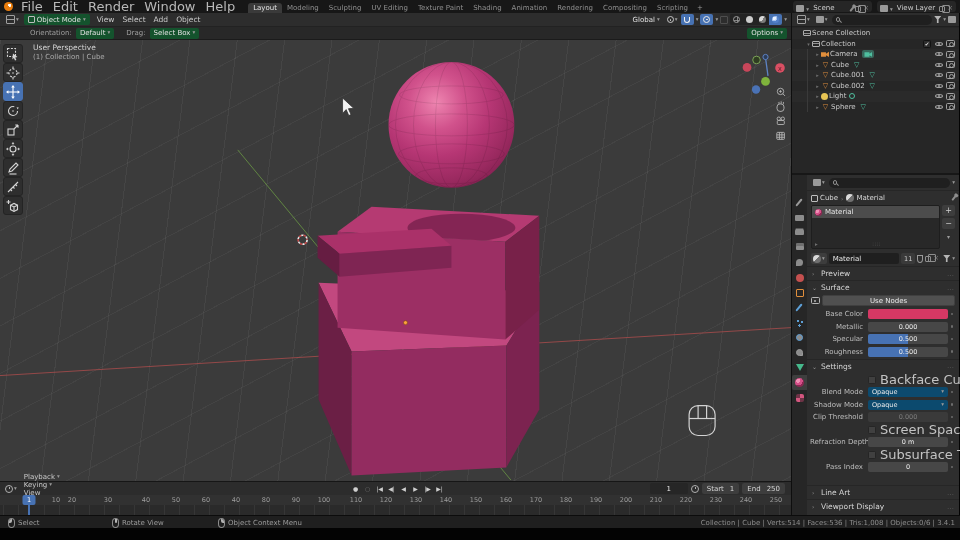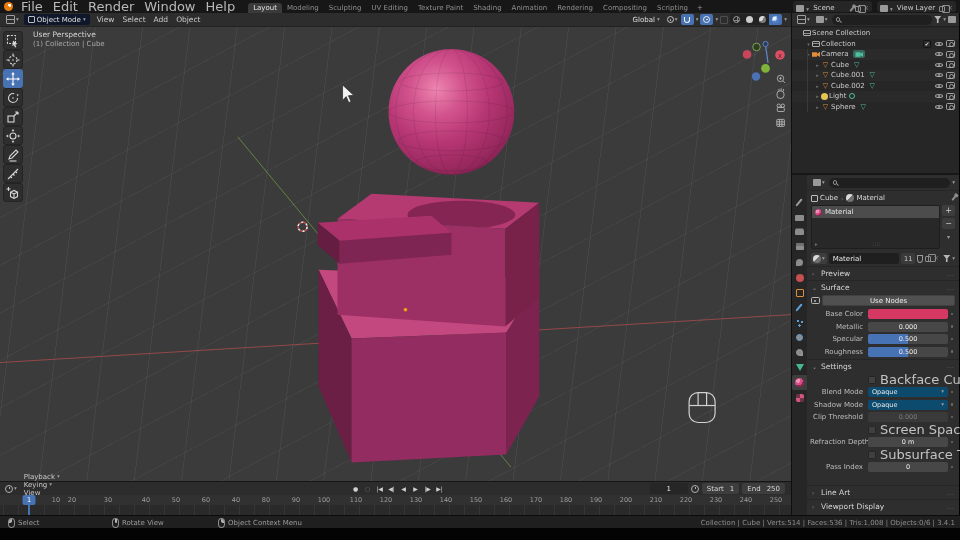--- a/index.html
+++ b/index.html
@@ -26,21 +26,21 @@
   .mini-pin{width:2px;height:6px;background:#8e8e8e;transform:rotate(40deg);border-radius:1px;position:relative;flex:none}
   .mini-pin::before{content:"";position:absolute;top:-2px;left:-1px;width:4px;height:3px;background:#8e8e8e;border-radius:1px}
 
   
   #content{flex:1;display:flex;min-height:0}
   #left{width:792px;display:flex;flex-direction:column;border-right:1px solid #0e0e0e;flex:none}
   #right{width:167px;display:flex;flex-direction:column;background:#2d2d2d;flex:none;min-height:0}
 
   
   #vp-header{height:14px;background:#2d2d2d;display:flex;align-items:center;padding:0 4px;gap:3px;border-bottom:1px solid #222;flex:none}
-  .hdr-dd{display:flex;align-items:center;gap:2px;background:#0f172a;border-radius:2px;height:11px;padding:0 4px;color:#e0e0e0;font-size:7px;white-space:nowrap}
+  .hdr-dd{display:flex;align-items:center;gap:2px;background:#14532d;border-radius:2px;height:11px;padding:0 4px;color:#e0e0e0;font-size:7px;white-space:nowrap}
   .hdr-menu{padding:0 4px;color:#cccccc;font-size:7.5px;white-space:nowrap}
   .etype{display:flex;align-items:center;gap:1px;padding:0 2px}
   .etype-grid{width:9px;height:9px;border:1px solid #9f9f9f;border-radius:1px;background:linear-gradient(#9f9f9f 0 0) 0 3px/9px 1px no-repeat}
   #vph-right{margin-left:auto;display:flex;align-items:center;gap:2px}
   .icon-btn{height:11px;min-width:13px;display:flex;align-items:center;justify-content:center;border-radius:2px;gap:1px;padding:0 1px}
   .icon-btn.blue{background:#4772b3}
   .pivot-glyph{width:7px;height:7px;border:1px solid #c7c7c7;border-radius:50%;position:relative}
   .pivot-glyph::after{content:"";position:absolute;left:2px;top:2px;width:1.5px;height:1.5px;background:#c7c7c7;border-radius:50%}
   .magnet-glyph{width:6px;height:6px;border:1.6px solid #f0f0f0;border-top:none;border-radius:0 0 4px 4px}
   .prop-glyph{width:7px;height:7px;border:1px solid #eaeaea;border-radius:50%;position:relative}
@@ -278,20 +278,37 @@
                 <span class="sph material"></span>
               </span>
             <span class="shade-btn active">
                 <span class="sph rendered"></span>
               </span>
           </div>
           <span class="chev">▾</span>
         </div>
       </div>
 
+      <div id="vp-tools-row">
+        <span class="ts-label" style="margin-left:26px">Orientation:</span>
+        <span class="hdr-dd">
+            <span>Default</span>
+            <span class="chev">▾</span>
+          </span>
+        <span class="ts-label" style="margin-left:8px">Drag:</span>
+        <span class="hdr-dd">
+            <span>Select Box</span>
+            <span class="chev">▾</span>
+          </span>
+        <span class="spacer"></span>
+        <span class="hdr-dd">
+            <span>Options</span>
+            <span class="chev">▾</span>
+          </span>
+      </div>
 
       <div id="vp-canvas">
         <div id="vp-overlay-text">
           <div class="l1">User Perspective</div>
           <div class="l2">(1) Collection | Cube</div>
         </div>
         <div id="vp-toolbar">
             <div class="tool-btn">
     <svg width="14" height="14" viewBox="0 0 14 14" style="color:#d5d5d5" stroke="currentColor" fill="none" stroke-width="1.1">
                 <rect x="1.5" y="1.5" width="8" height="8" stroke-dasharray="2 1.4"></rect>
@@ -562,21 +579,21 @@
             <div class="orow" style="padding-left:13px">
 
     <span class="oexp">▾</span>
     <span class="oi collection"></span>
     <span class="olabel">Collection</span>
     <span class="osp"></span>
               <span class="t-check"></span>
               <span class="t-eye"></span>
               <span class="t-cam"></span>
             </div>
-            <div class="orow" style="padding-left:13px">
+            <div class="orow" style="padding-left:22px">
     <span class="guide"></span>
     <span class="oexp">▸</span>
     <span class="oi camera-object"></span>
     <span class="olabel">Camera</span>
     <span class="sel-bg">
                 <span class="oi camera-data"></span>
               </span>
               <span class="osp"></span>
               <span class="t-eye"></span>
               <span class="t-cam"></span>

